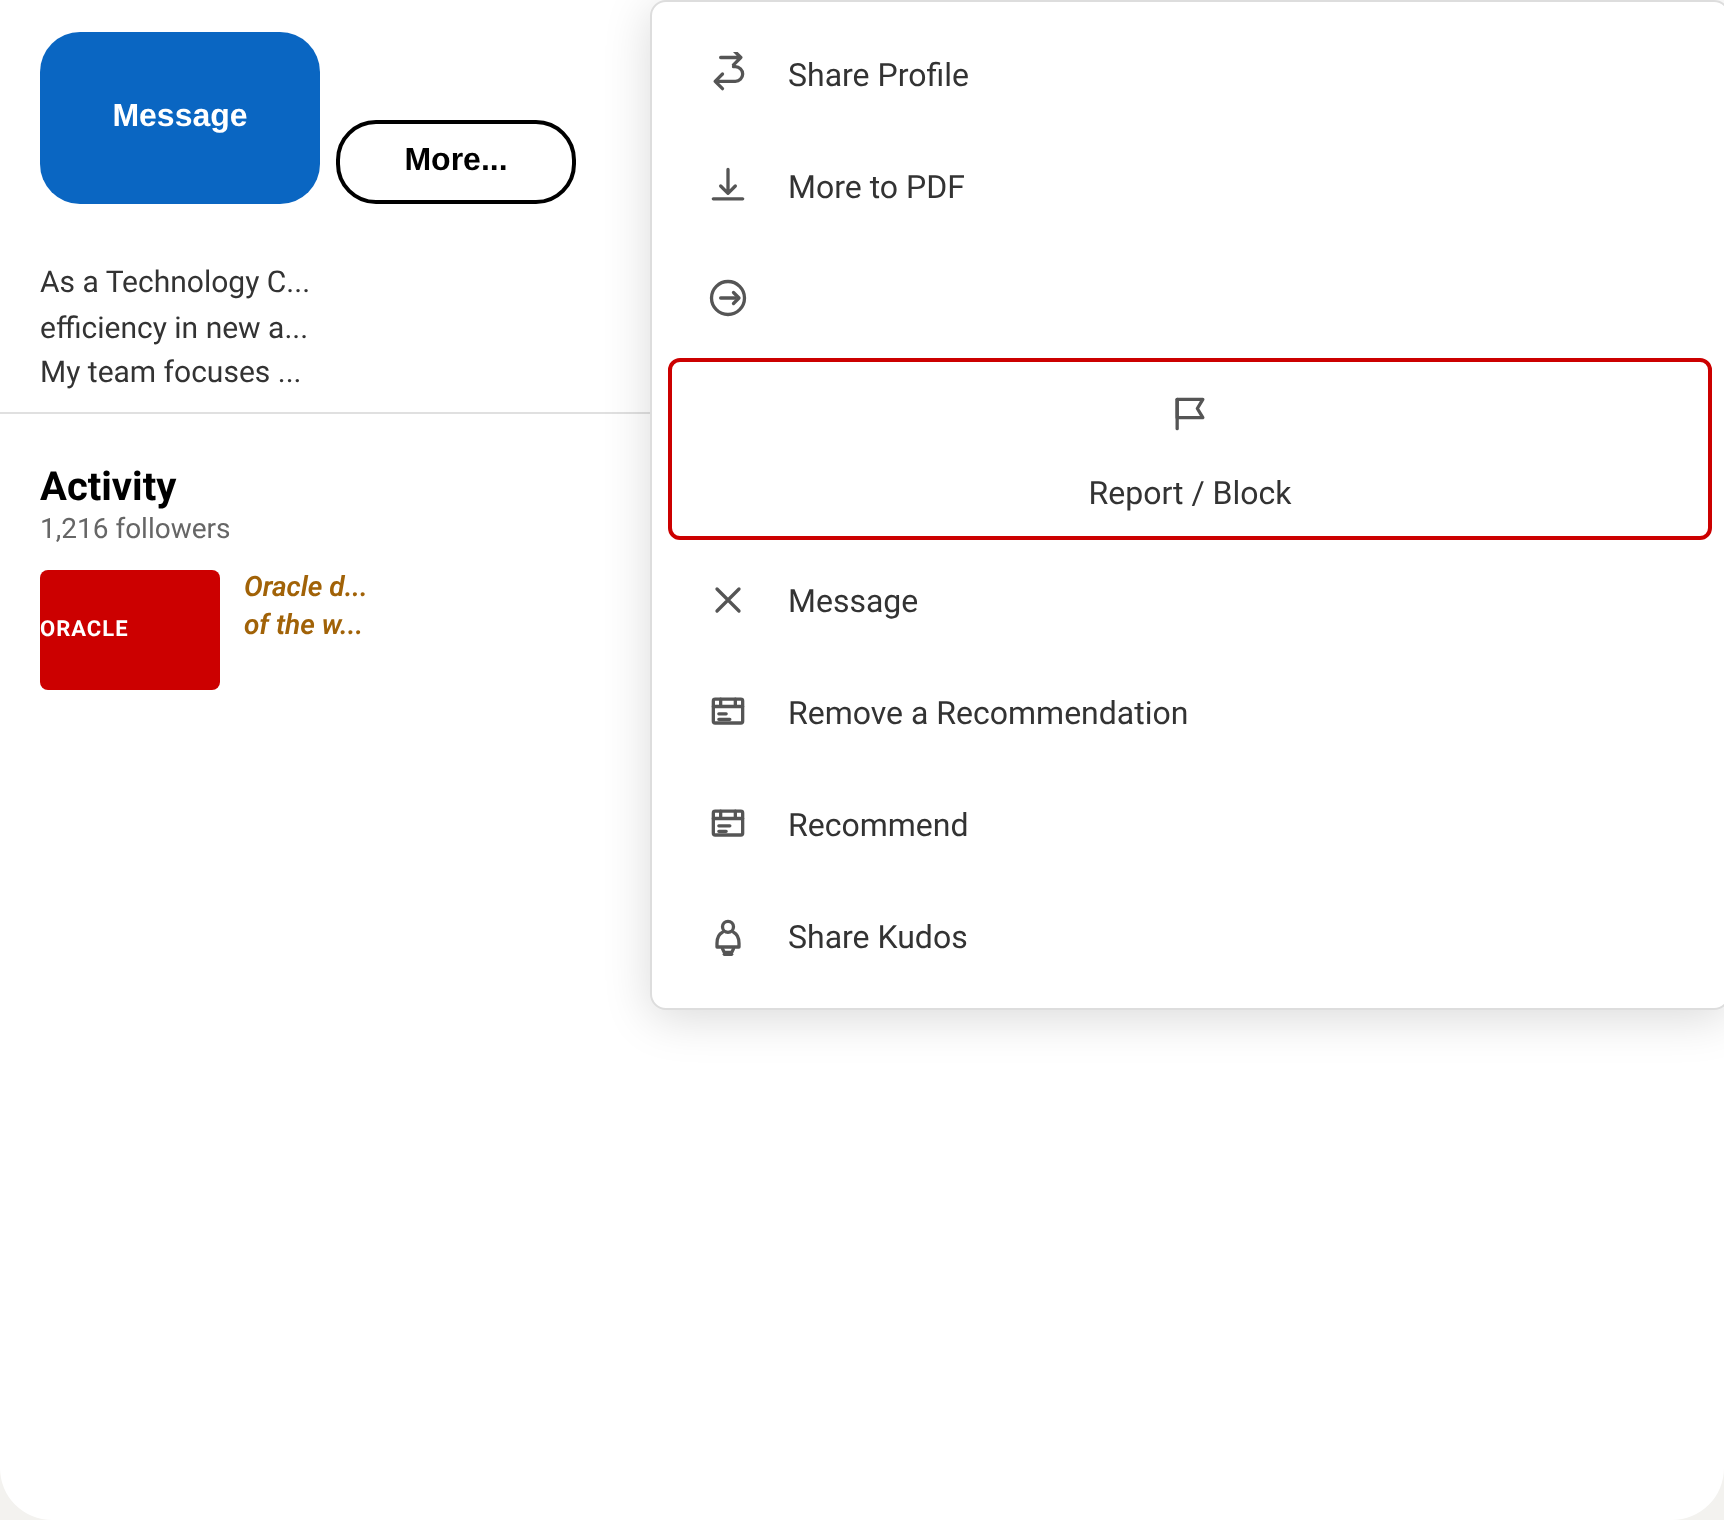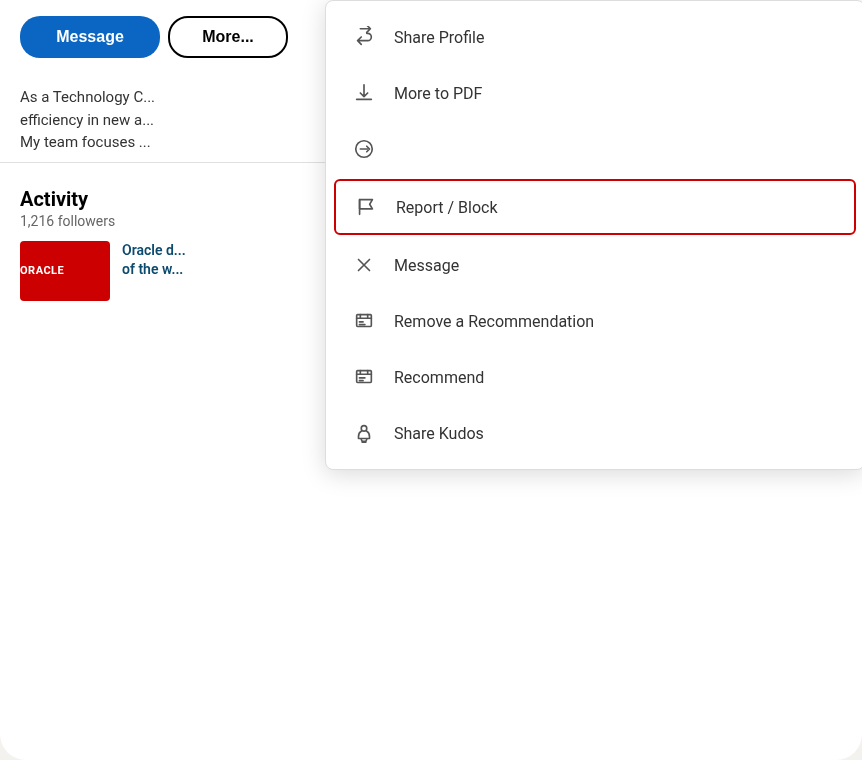--- a/index.html
+++ b/index.html
@@ -48,20 +48,21 @@
       border-radius: 20px;
       padding: 10px 28px;
       font-size: 16px;
       font-weight: 600;
       cursor: pointer;
       min-width: 120px;
     }
 
     .btn-more.active {
       border-color: #000;
+      margin-top: 44px;
     }
 
     
     .bio-area {
       padding: 12px 20px 8px 20px;
       background: #fff;
       border-bottom: 1px solid #e0e0e0;
     }
 
     .bio-text {
@@ -110,23 +111,24 @@
 
     .oracle-logo {
       color: #fff;
       font-size: 11px;
       font-weight: 700;
       letter-spacing: 0.5px;
     }
 
     .post-text {
       font-size: 14px;
-      color: #0c4a6e;
+      color: #a16207;
       font-weight: 600;
       line-height: 1.4;
+      font-style: italic;
     }
 
     
     .dropdown-overlay {
       position: absolute;
       top: 0;
       left: 325px;
       width: 540px;
       background: #fff;
       border: 1px solid #ddd;
@@ -143,20 +145,21 @@
       padding: 14px 24px;
       cursor: pointer;
       transition: background 0.1s;
     }
 
     .dropdown-item.report-block {
       border: 2.5px solid #cc0000;
       border-radius: 6px;
       margin: 2px 8px;
       padding: 12px 16px;
+      flex-direction: column;
     }
 
     .dropdown-item-label {
       font-size: 16px;
       color: #333;
     }
 
     .icon-wrap {
       width: 28px;
       height: 28px;

